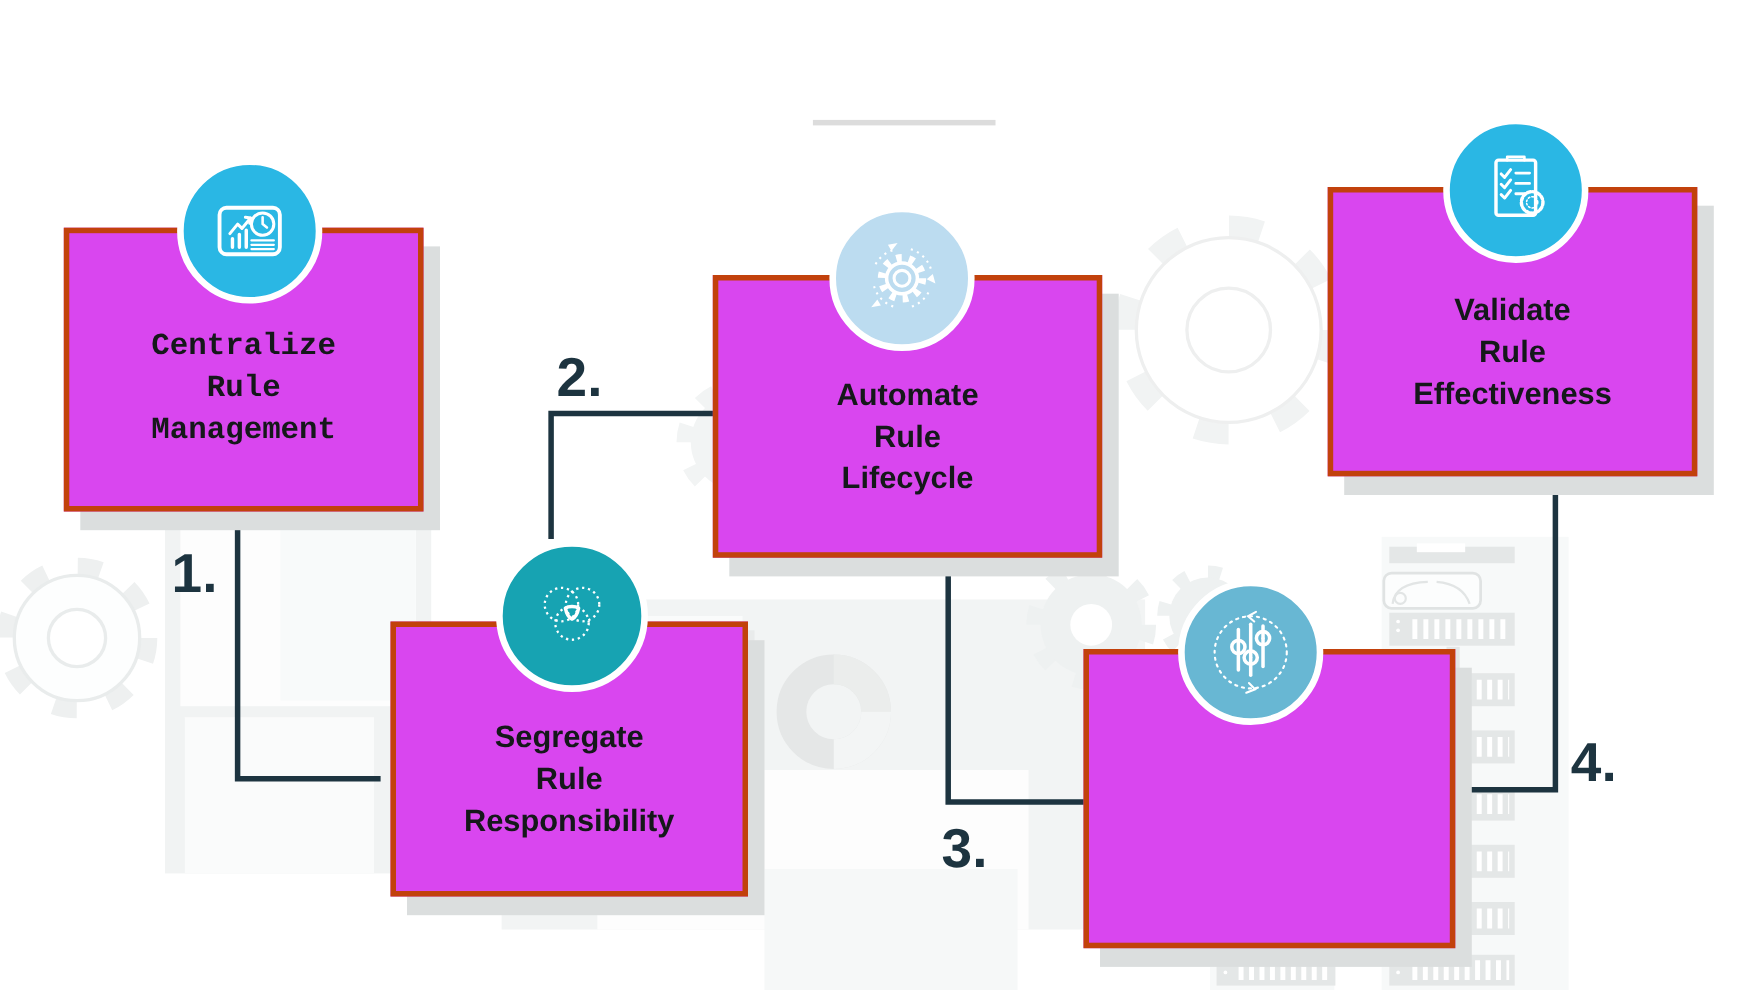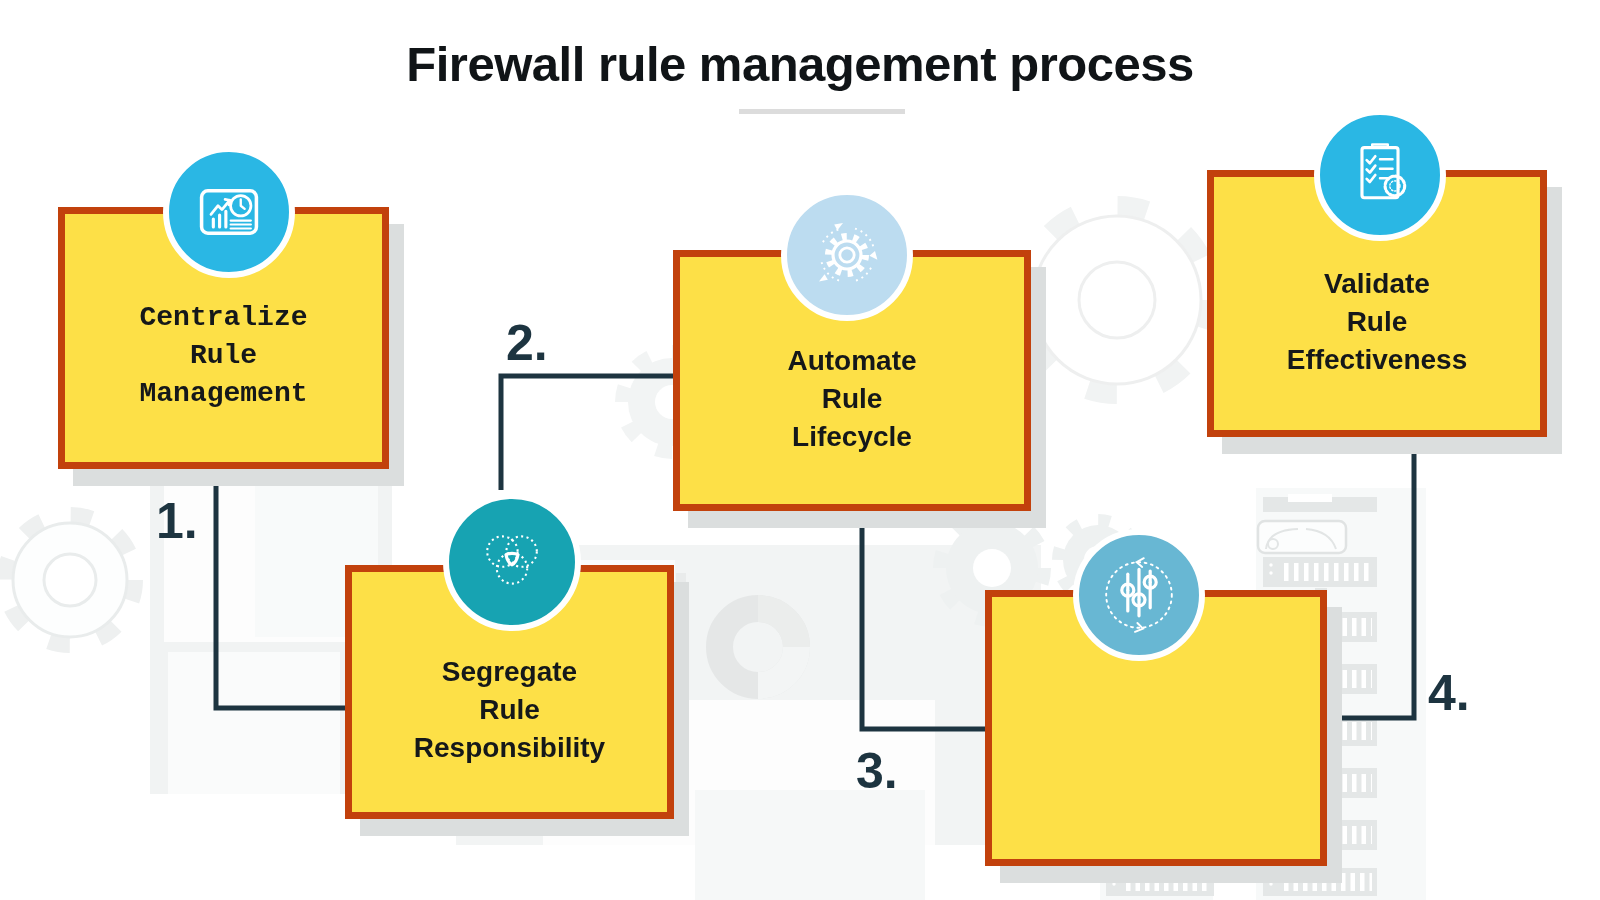--- a/index.html
+++ b/index.html
@@ -4,21 +4,21 @@
 <style>
   html,body{margin:0;padding:0;background:#fff;}
   #canvas{position:relative;width:1600px;height:900px;background:#ffffff;overflow:hidden;
           font-family:"Liberation Sans",sans-serif;}
   .title{position:absolute;left:0;top:36px;width:100%;text-align:center;
          font-size:49px;font-weight:800;letter-spacing:-0.5px;color:#101417;}
   .title-rule{position:absolute;left:739px;top:109px;width:166px;height:5px;background:#dcdcdc;}
   .bg-svg,.conn-svg{position:absolute;left:0;top:0;}
   .bg-svg{z-index:0;}
   .conn-svg{z-index:1;}
-  .card{position:absolute;z-index:2;background:#fde047;border:7px solid #c2410c;
+  .card{position:absolute;z-index:2;background:#d946ef;border:5px solid #c2410c;
         box-shadow:15px 17px 0 0 var(--shadow,#dbdede);}
   .circle{position:absolute;top:-68px;width:120px;height:120px;border-radius:50%;
           border:6px solid #ffffff;display:flex;align-items:center;justify-content:center;}
   .circle.big{width:126px;height:126px;top:-79px;}
   .label{position:absolute;left:6px;right:6px;top:58px;bottom:22px;
          display:flex;align-items:center;justify-content:center;text-align:center;
          white-space:pre-line;font-size:28px;font-weight:800;line-height:38px;color:#15181a;}
   .num{position:absolute;z-index:3;font-size:50px;font-weight:800;color:var(--line,#1d3440);}
   .connector{fill:none;stroke:var(--line,#1d3440);stroke-width:5;}
 </style>
@@ -116,21 +116,20 @@
     <polyline class="connector" points="688,376 501,376 501,490"></polyline>
     <polyline class="connector" points="862,500 862,729 986,729"></polyline>
     <polyline class="connector" points="1414,446 1414,718 1312,718"></polyline>
   </svg>
 
   <div class="num" style="left:156px;top:492px;">1.</div>
   <div class="num" style="left:506px;top:314px;">2.</div>
   <div class="num" style="left:856px;top:742px;">3.</div>
   <div class="num" style="left:1428px;top:664px;">4.</div>
 
-  <div class="title">Firewall rule management process</div>
   <div class="title-rule"></div>
 
   <div class="card" style="left:58px;top:207px;width:317px;height:248px;font-family:Liberation Mono, monospace;">
     <div class="circle" style="left: 98px; background: rgb(42, 183, 228);">
       <svg width="94" height="94" viewBox="0 0 120 120">
         <g fill="none" stroke="#ffffff" stroke-linecap="round" stroke-linejoin="round">
           <rect x="25" y="33" width="70" height="54" rx="8" stroke-width="4.5"></rect>
           <path d="M40 79 V69 M48 79 V64 M56 79 V59" stroke-width="4"></path>
           <path d="M37 63 L46 52 L51 57 L61 45" stroke-width="3.5"></path>
           <path d="M55 44 L61 45 L60 51" stroke-width="3.5"></path>
@@ -139,37 +138,37 @@
           <path d="M86 59 A13 13 0 0 1 76 65" stroke-width="2" stroke-dasharray="3 3"></path>
           <path d="M62 71 H88 M62 76 H88 M62 81 H88" stroke-width="2.6"></path>
         </g>
       </svg>
     </div>
     <div class="label">Centralize
 Rule
 Management</div>
   </div>
 
-  <div class="card" style="left:345px;top:565px;width:315px;height:240px;">
+  <div class="card" style="left:355px;top:565px;width:315px;height:240px;">
     <div class="circle big" style="left: 91px; background: rgb(23, 163, 178);">
       <svg width="96" height="96" viewBox="0 0 120 120">
         <g fill="none" stroke="#ffffff">
           <circle cx="48" cy="47" r="19" stroke-width="2.6" stroke-dasharray="2.6 4.2"></circle>
           <circle cx="72" cy="47" r="19" stroke-width="2.6" stroke-dasharray="2.6 4.2"></circle>
           <circle cx="60" cy="68" r="19" stroke-width="2.6" stroke-dasharray="2.6 4.2"></circle>
           <path d="M52.5 51 C56 48.5 64 48.5 67.5 51 C66 58.5 63.5 62 60 63.5 C56.5 62 54 58.5 52.5 51 Z" stroke-width="4" stroke-linejoin="round"></path>
         </g>
       </svg>
     </div>
     <div class="label">Segregate
 Rule
 Responsibility</div>
   </div>
 
-  <div class="card" style="left:673px;top:250px;width:344px;height:247px;">
+  <div class="card" style="left:648px;top:250px;width:344px;height:247px;">
     <div class="circle" style="left: 101px; background: rgb(188, 220, 240);">
       <svg width="96" height="96" viewBox="0 0 120 120">
         <g fill="none" stroke="#ffffff">
           <circle cx="60" cy="60" r="23" stroke-width="9" stroke-dasharray="6.2 8.25"></circle>
           <circle cx="60" cy="60" r="17.5" stroke-width="4"></circle>
           <circle cx="60" cy="60" r="9" stroke-width="3.5"></circle>
           <path d="M30 44 A34 34 0 0 1 50 28" stroke-width="2.4" stroke-dasharray="2.4 5.2"></path>
           <path d="M70 27 A34 34 0 0 1 93 50" stroke-width="2.4" stroke-dasharray="2.4 5.2"></path>
           <path d="M90 76 A34 34 0 0 1 68 93" stroke-width="2.4" stroke-dasharray="2.4 5.2"></path>
           <path d="M50 92 A34 34 0 0 1 28 68" stroke-width="2.4" stroke-dasharray="2.4 5.2"></path>

